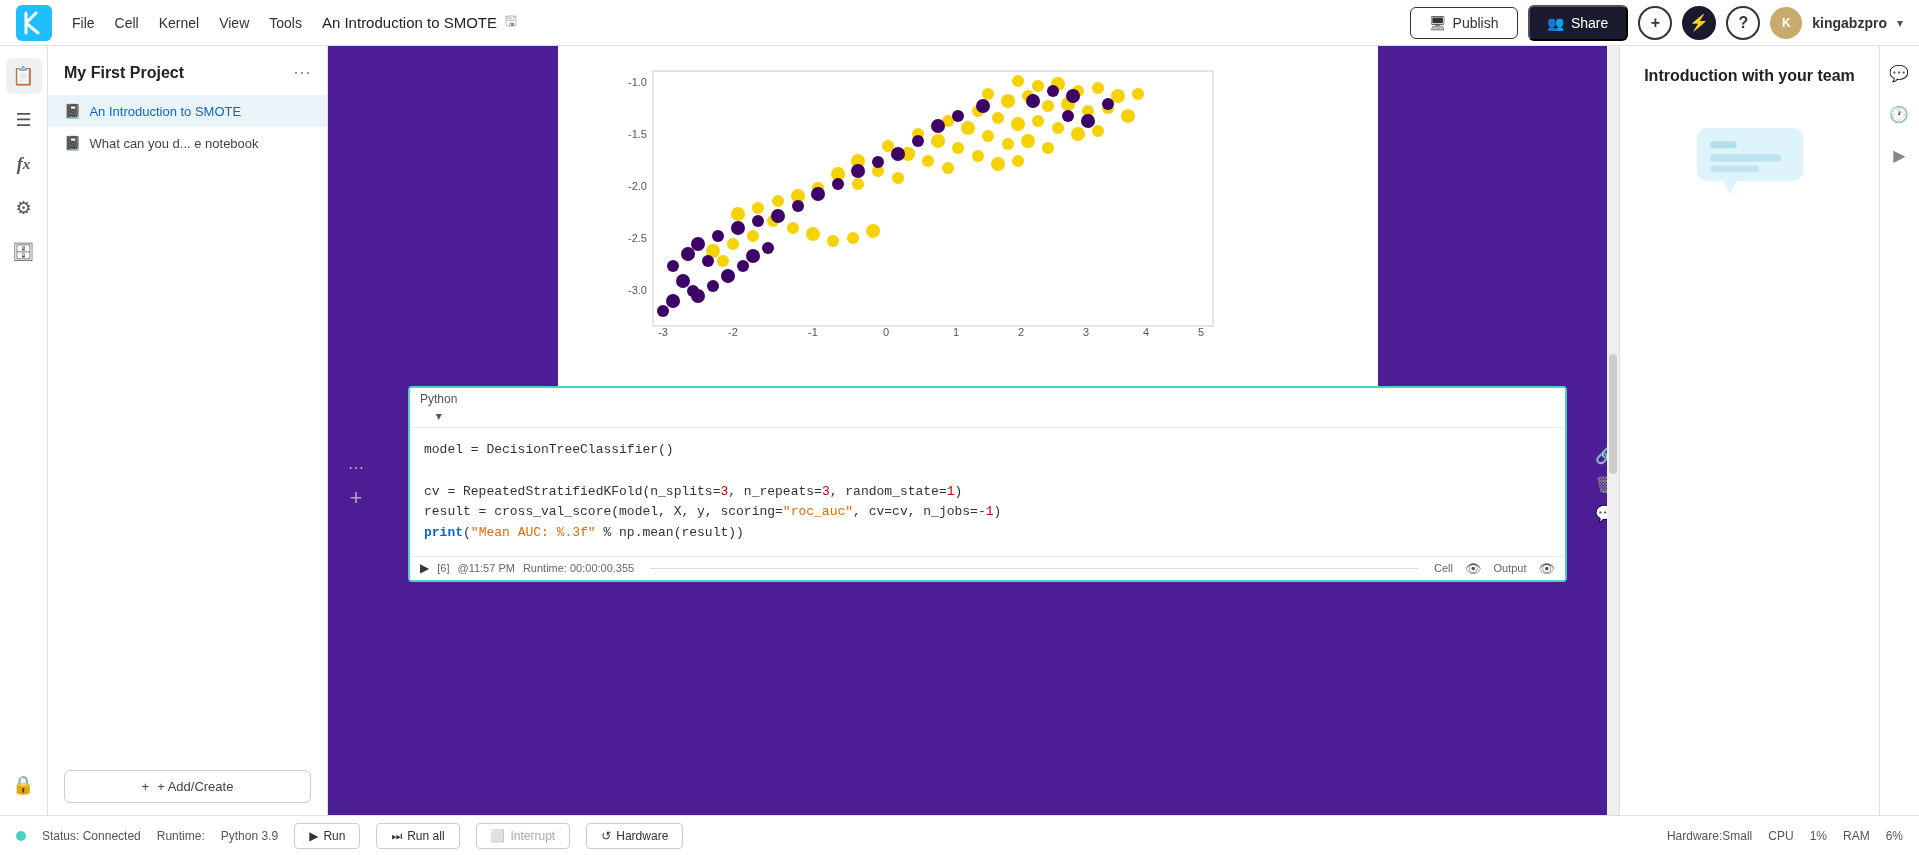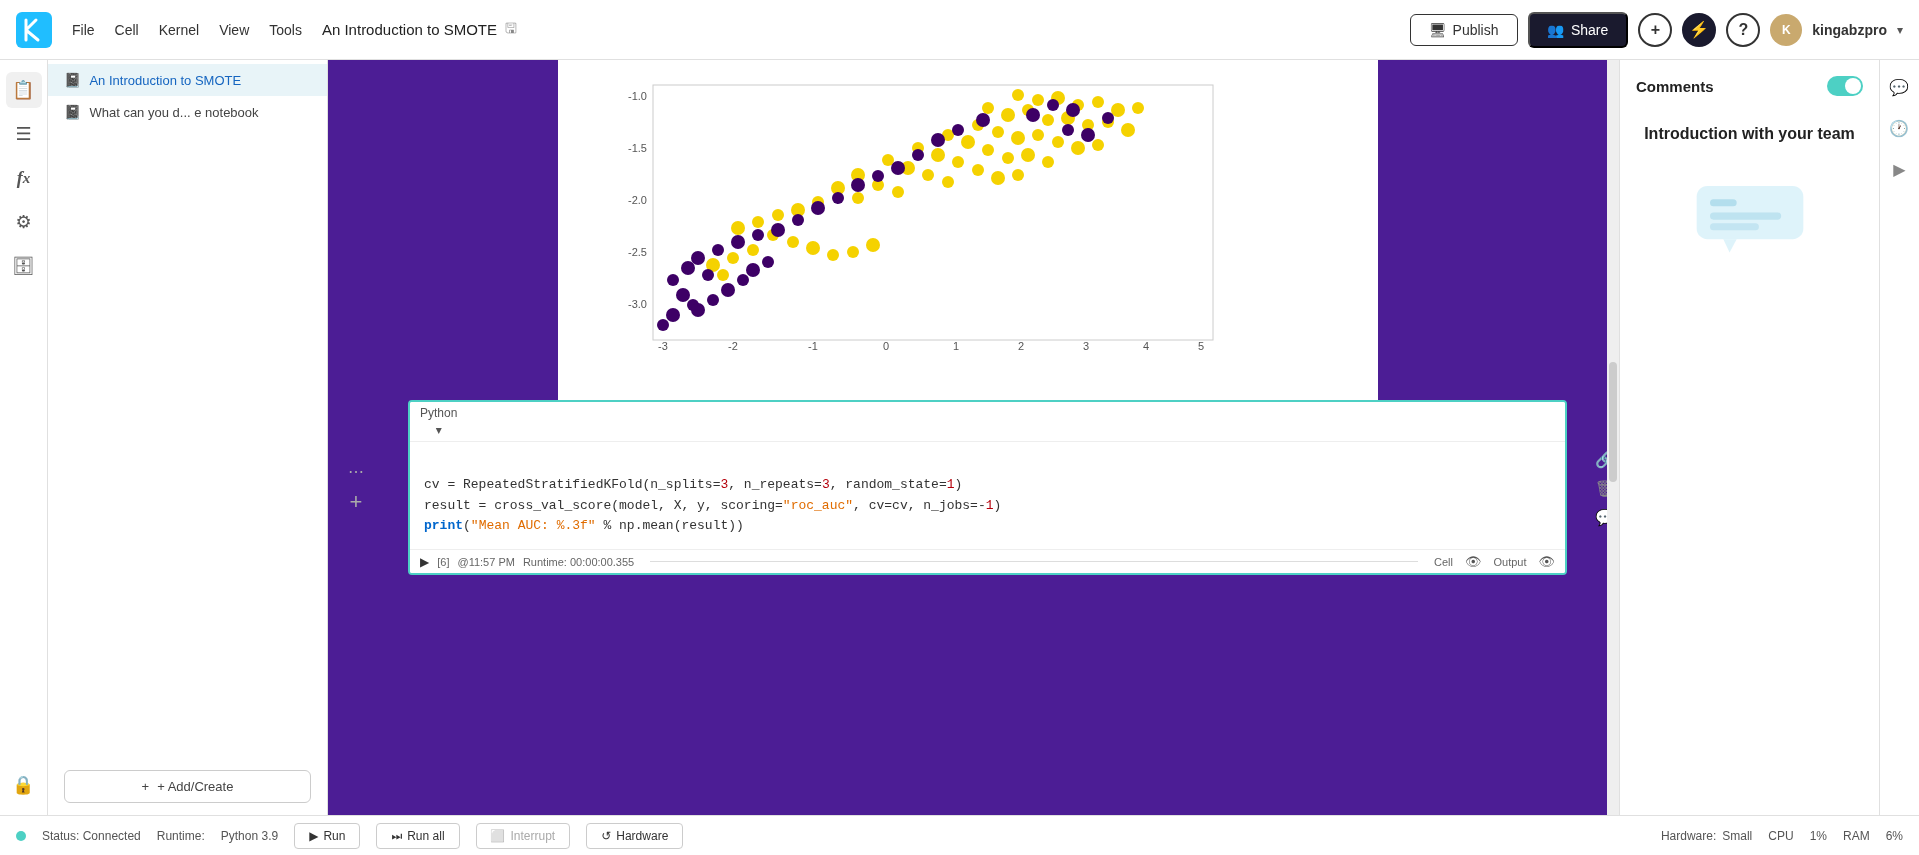--- a/index.html
+++ b/index.html
@@ -1,21 +1,21 @@
 <!DOCTYPE html>
 <html><head>
   <meta charset="utf-8">
   <style>
     * { box-sizing: border-box; margin: 0; padding: 0; }
     body { font-family: -apple-system, BlinkMacSystemFont, 'Segoe UI', sans-serif; background: #f5f5f5; display: flex; flex-direction: column; height: 855px; overflow: hidden; }
 
     
     #topbar {
       display: flex; align-items: center; background: #fff; border-bottom: 1px solid #e0e0e0;
-      height: 60px; padding: 0 16px; gap: 12px; flex-shrink: 0;
+      height: 46px; padding: 0 16px; gap: 12px; flex-shrink: 0;
     }
     #logo { width: 36px; height: 36px; flex-shrink: 0; }
     #logo svg { width: 36px; height: 36px; }
     #topbar-menus { display: flex; gap: 4px; align-items: center; }
     .menu-item { font-size: 14px; color: #333; padding: 4px 8px; cursor: pointer; border-radius: 4px; }
     #notebook-title-bar { display: flex; align-items: center; gap: 8px; flex: 1; }
     #notebook-name { font-size: 15px; color: #222; font-weight: 400; }
     #notebook-save-icon { color: #888; font-size: 14px; }
     #topbar-right { display: flex; align-items: center; gap: 10px; margin-left: auto; }
     #publish-btn {
@@ -182,21 +182,21 @@
     }
     #bottom-interrupt-btn {
       display: flex; align-items: center; gap: 5px;
       padding: 5px 14px; background: #fff; border: 1px solid #ccc; border-radius: 4px; cursor: pointer; font-size: 12px; color: #aaa;
     }
     #bottom-restart-btn {
       display: flex; align-items: center; gap: 5px;
       padding: 5px 14px; background: #fff; border: 1px solid #ccc; border-radius: 4px; cursor: pointer; font-size: 12px; color: #333;
     }
     #bottom-right { margin-left: auto; display: flex; align-items: center; gap: 16px; }
-    #hardware-info { display: flex; align-items: center; gap: 6px; }
+    #hardware-info { display: flex; align-items: center; }
 
     
     .axis-text { font-size: 11px; fill: #555; font-family: sans-serif; }
   </style>
 </head>
 <body>
 
 <div id="topbar">
   <div id="logo">
     <svg viewBox="0 0 36 36" fill="none" xmlns="http://www.w3.org/2000/svg">
@@ -238,20 +238,24 @@
   <div id="icon-rail">
     <div class="rail-icon active">📋</div>
     <div class="rail-icon">☰</div>
     <div class="rail-icon" style="font-style:italic;font-weight:bold;font-family:serif;">f<sub>x</sub></div>
     <div class="rail-icon">⚙</div>
     <div class="rail-icon">🗄</div>
     <div class="rail-icon rail-icon-bottom">🔒</div>
   </div>
 
   <div id="sidebar">
+    <div id="sidebar-header">
+      <span id="project-title">My First Project</span>
+      <span id="sidebar-more">···</span>
+    </div>
     <div id="sidebar-files">
       <div class="sidebar-item active">
         <span class="sidebar-item-icon">📓</span>
         <span>An Introduction to SMOTE</span>
       </div>
       <div class="sidebar-item">
         <span class="sidebar-item-icon">📓</span>
         <span>What can you d... e notebook</span>
       </div>
     </div>
@@ -390,20 +394,21 @@
       <div id="cell-box">
 
         <div id="cell-header">
           <div id="lang-selector">
             <span>Python</span>
             <span>▾</span>
           </div>
         </div>
 
         <div id="cell-code">
+          <div class="code-line">model = DecisionTreeClassifier()</div>
           <div class="code-line">&nbsp;</div>
           <div class="code-line">cv = RepeatedStratifiedKFold(n_splits=<span class="code-number">3</span>, n_repeats=<span class="code-number">3</span>, random_state=<span class="code-number">1</span>)</div>
           <div class="code-line">result = cross_val_score(model, X, y, scoring=<span class="code-string">"roc_auc"</span>, cv=cv, n_jobs=-<span class="code-number">1</span>)</div>
           <div class="code-line"><span class="code-keyword">print</span>(<span class="code-string">"Mean AUC: %.3f"</span> % np.mean(result))</div>
         </div>
 
         <div id="cell-status-bar">
           <span style="color:#333; font-size:12px;">▶</span>
           <span style="font-size:11px; color:#666;">[6]</span>
           <span style="font-size:11px; color:#666;">@11:57 PM</span>
@@ -425,26 +430,20 @@
         <span class="cell-r-icon">💬</span>
       </div>
     </div>
   </div>
 
   <div id="scrollbar-rail">
     <div id="scrollbar-thumb"></div>
   </div>
 
   <div id="comments-panel">
-    <div id="comments-header">
-      <span id="comments-title">Comments</span>
-      <div id="comments-toggle">
-        <div id="comments-toggle-knob"></div>
-      </div>
-    </div>
     <div id="comments-body">
       <div id="comments-collaborate-title">Introduction with your team</div>
 
       <svg id="comments-illustration" width="140" height="90" viewBox="0 0 140 90">
         <rect x="10" y="10" width="120" height="60" rx="12" fill="#d0eef8" opacity="0.7"></rect>
         <polygon points="40,70 55,70 47,85" fill="#d0eef8" opacity="0.7"></polygon>
         <rect x="25" y="25" width="30" height="8" rx="4" fill="#a8d8ea" opacity="0.8"></rect>
         <rect x="25" y="40" width="80" height="8" rx="4" fill="#a8d8ea" opacity="0.6"></rect>
         <rect x="25" y="52" width="55" height="8" rx="4" fill="#a8d8ea" opacity="0.5"></rect>
       </svg>

